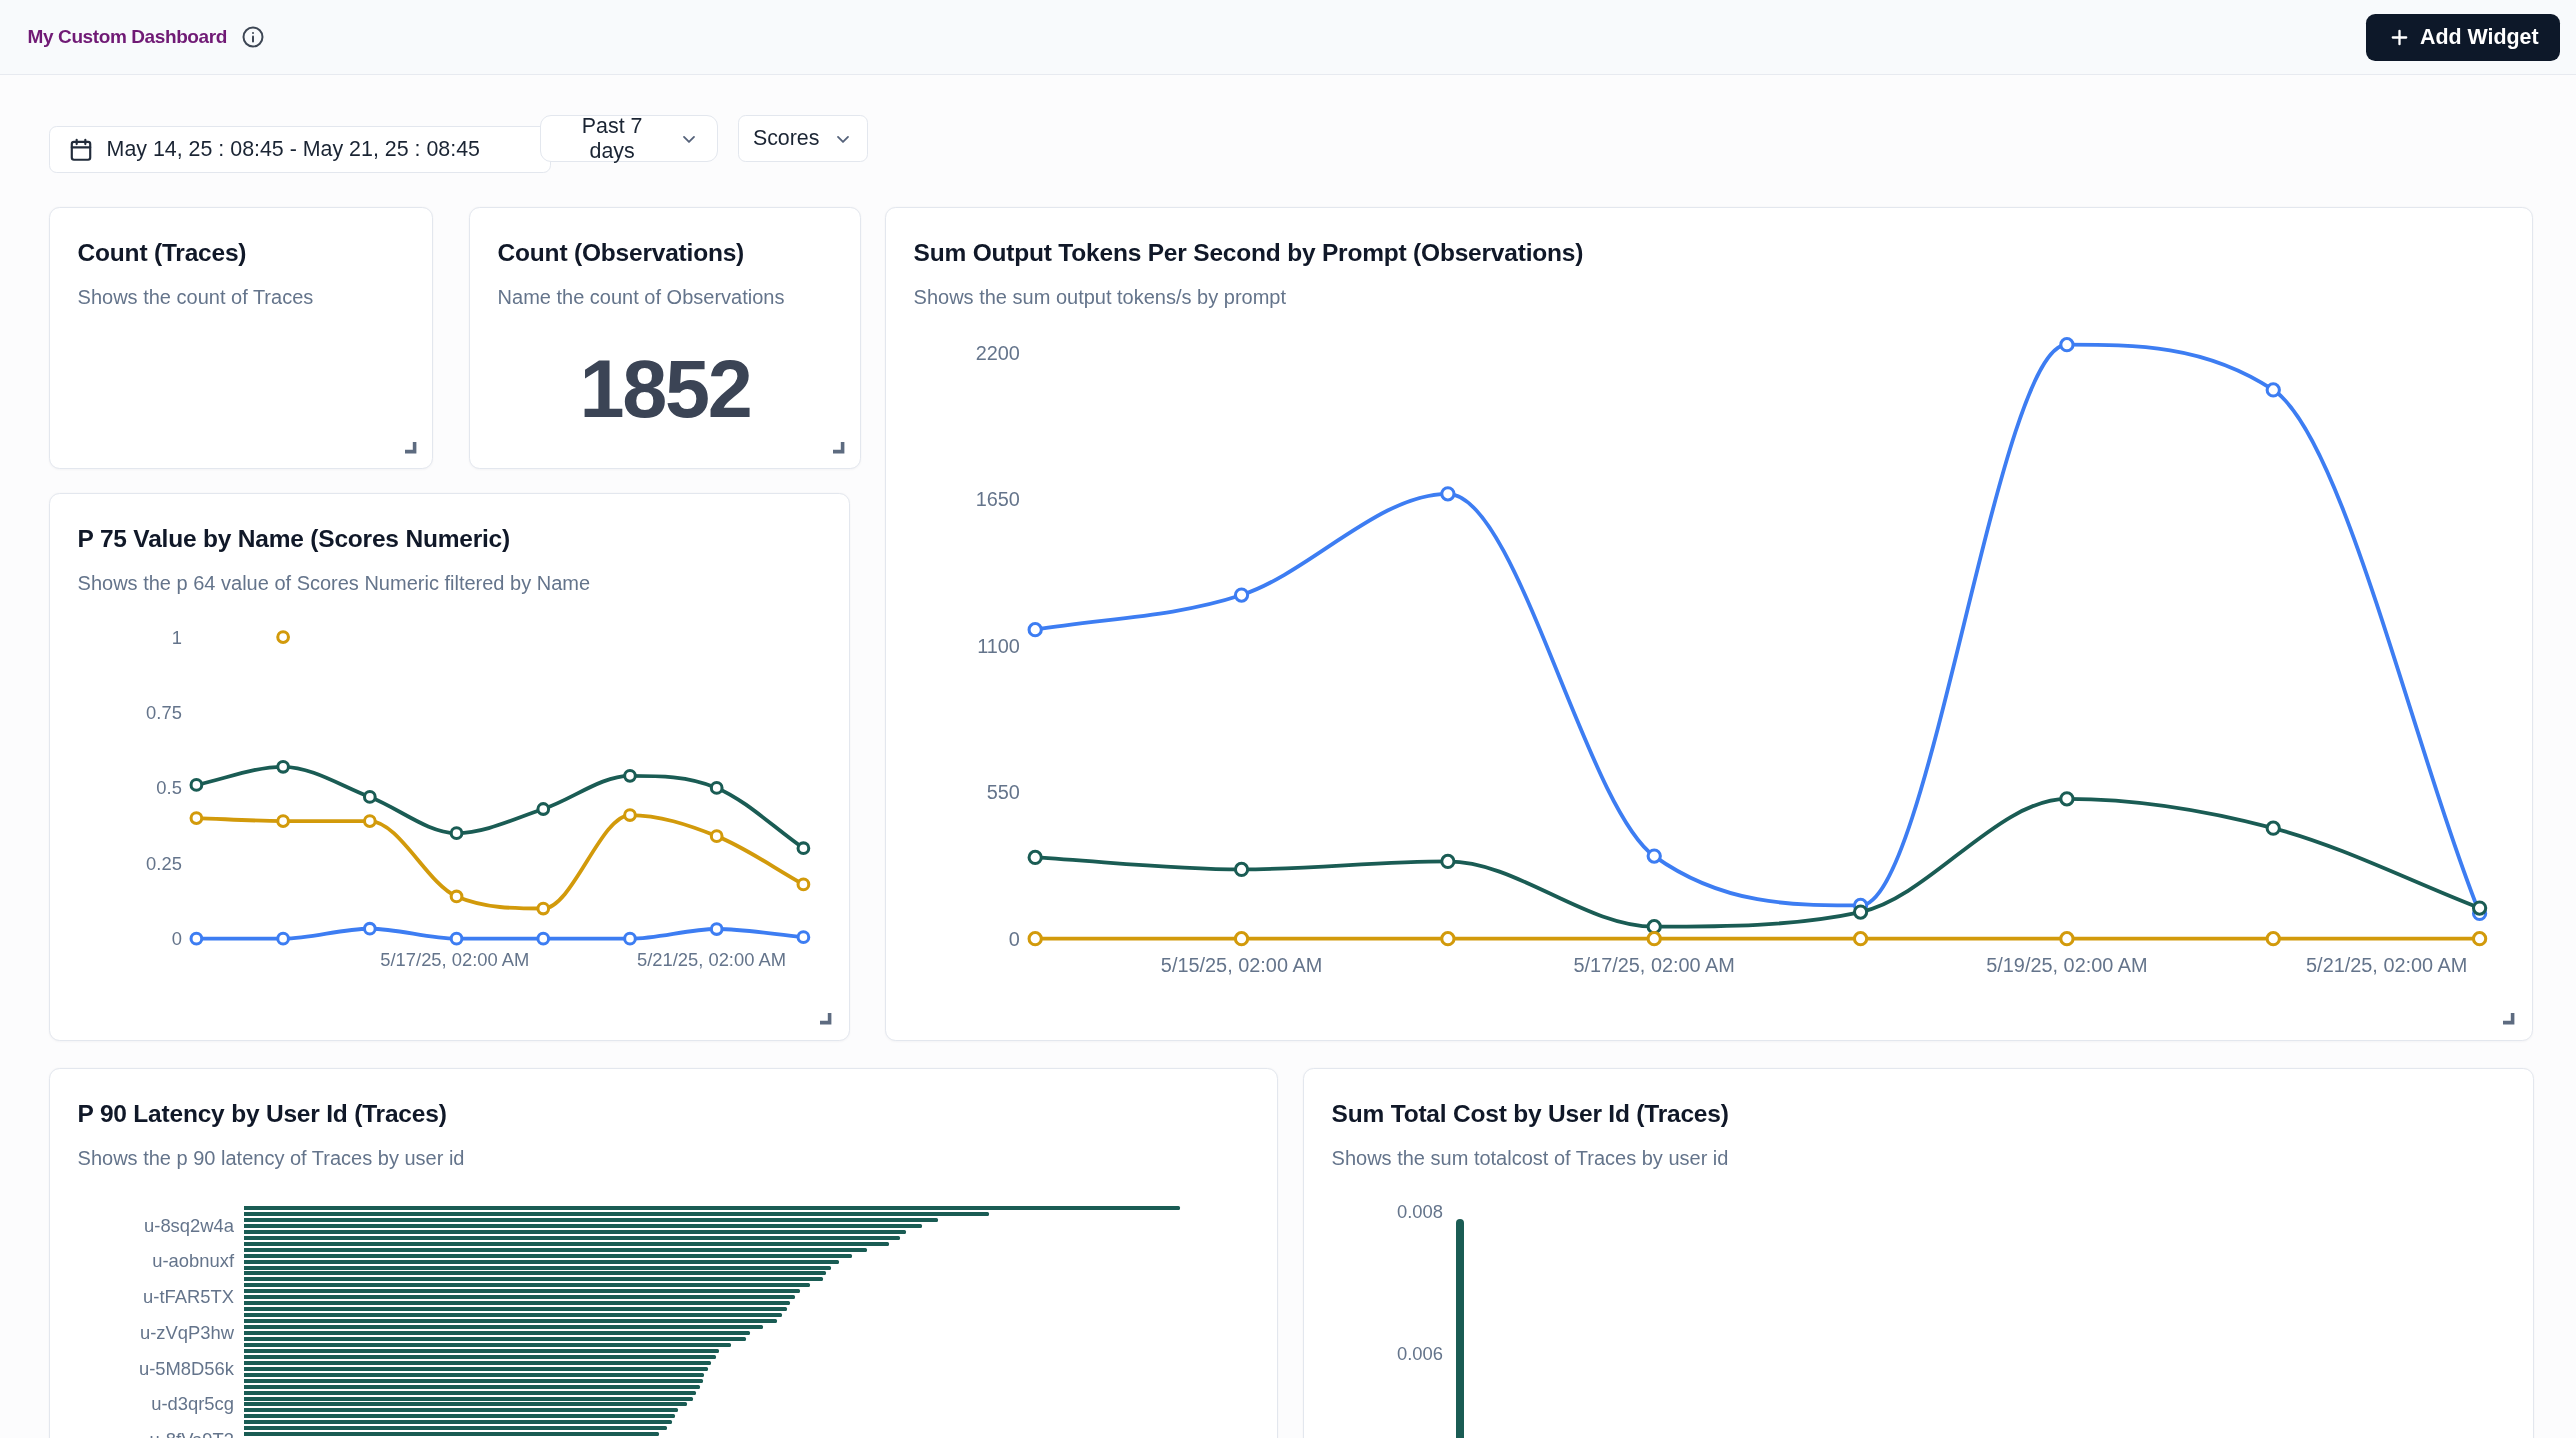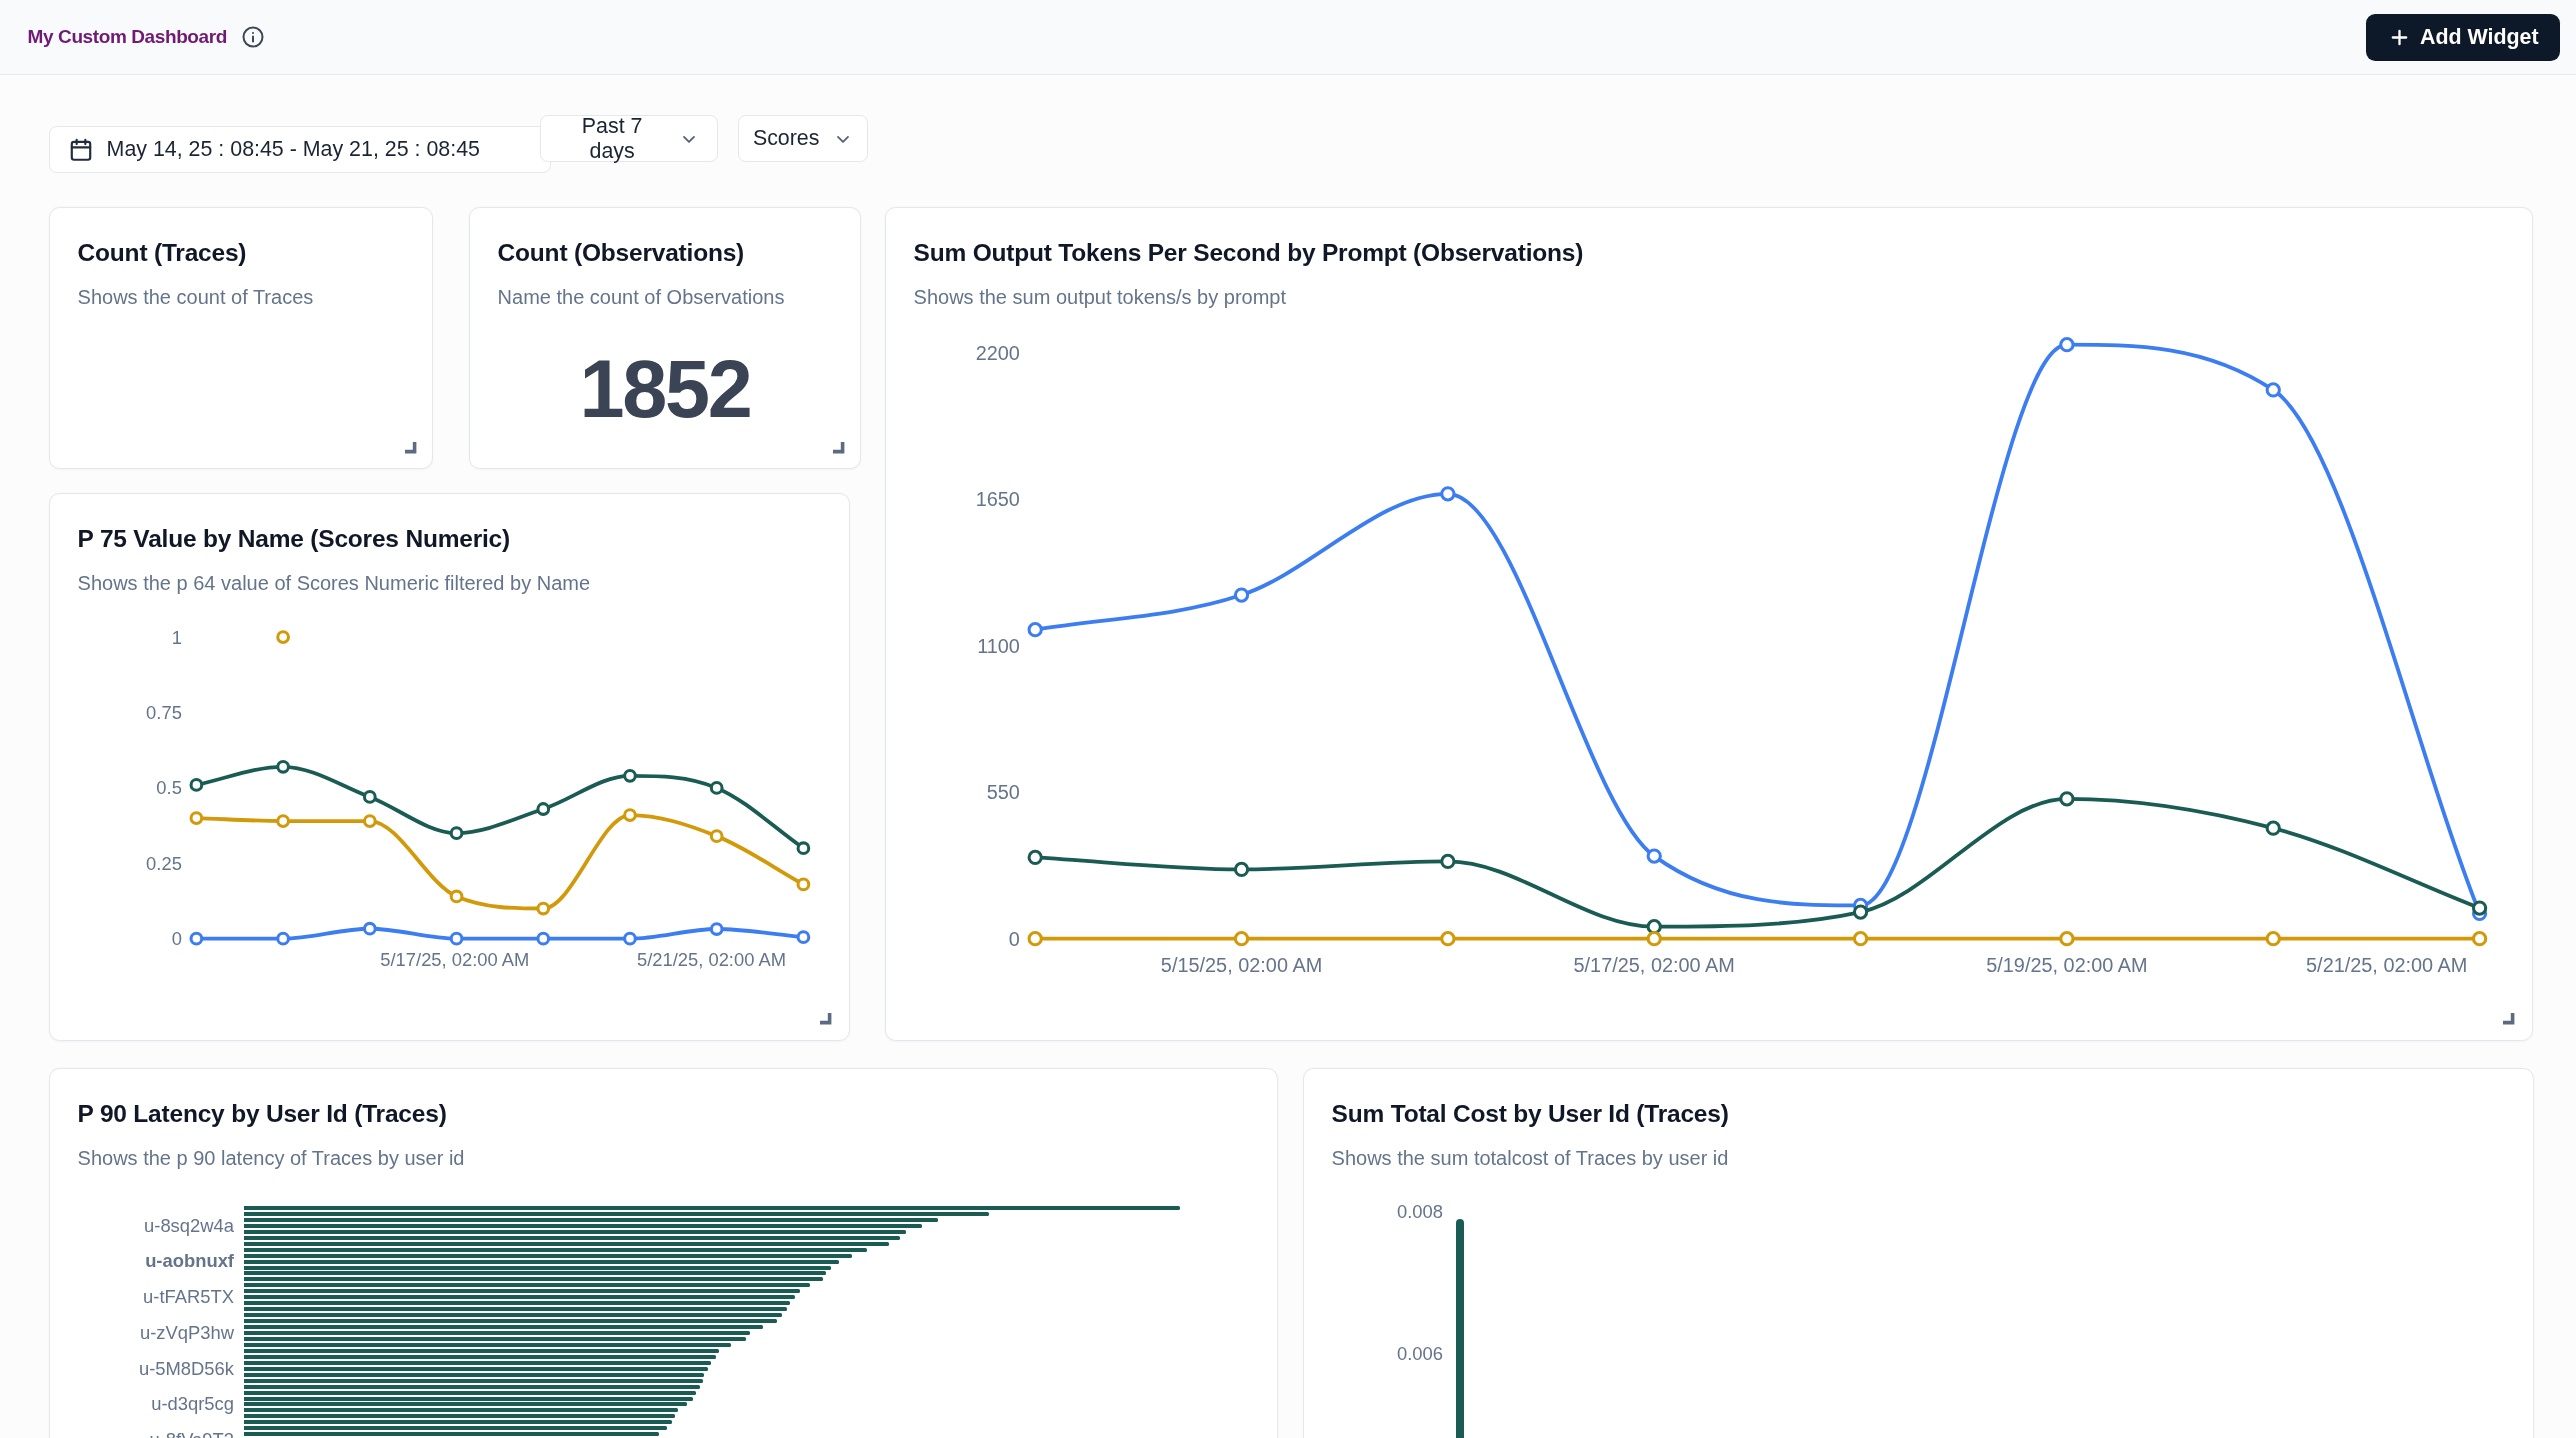--- a/index.html
+++ b/index.html
@@ -12,21 +12,21 @@
   .info-ic { display:inline-flex; color:#3d4654; }
   .add-btn { position:absolute; right:16px; top:13.8px; height:47px; padding:0 21.4px;
     background:#0d1829; color:#fff; border:none; border-radius:9.2px; font-size:21.4px;
     font-weight:600; display:flex; align-items:center; gap:9.2px; cursor:pointer;
     font-family:inherit; }
   .toolbar { position:absolute; left:0; top:75px; width:2576px; }
   .tb-btn { position:absolute; height:47px; background:#fff; border:1.5px solid #e3e7ee;
     border-radius:7.7px; display:flex; align-items:center; gap:12.2px; font-size:21.4px;
     color:#1a2433; font-weight:500; padding:0 18.4px; cursor:pointer; font-family:inherit; }
   #date-btn { left:49px; top:51px; width:502px; }
-  #preset-btn { left:540px; top:40px; width:178px; justify-content:center; }
+  #preset-btn { left:540px; top:40px; width:178px; justify-content:center;border-radius:11px; }
   #filters-btn { left:738px; top:40px; width:130px; justify-content:center; }
   .chev { color:#55627a; margin-left:1.5px; display:inline-flex; }
   .card { position:absolute; background:#fff; border:1.5px solid #e3e7ee; border-radius:10.7px;
     box-shadow:0 0.8px 2.3px rgba(16,24,40,.04); overflow:hidden; }
   #card-count-traces { left:49px; top:207px; width:384px; height:262px; }
   #card-count-observations { left:469px; top:207px; width:392px; height:262px; }
   #card-tokens { left:885px; top:207px; width:1648px; height:834px; }
   #card-p75 { left:49px; top:493px; width:801px; height:548px; }
   #card-p90 { left:49px; top:1068px; width:1229px; height:474px; }
   #card-cost { left:1303px; top:1068px; width:1231px; height:474px; }
@@ -213,21 +213,21 @@
         <path d="M17 5v12H5"></path>
       </svg>
   </span>
 </div>
 
 <div class="card" id="card-p90">
   <div class="card-title">P 90 Latency by User Id (Traces)</div>
   <div class="card-desc">Shows the p 90 latency of Traces by user id</div>
   <div class="bar-labels" id="p90-labels">
       <div class="bar-label" style="top: 10.7px;">u-8sq2w4a</div>
-      <div class="bar-label" style="top: 46px; font-weight: bold;">u-aobnuxf</div>
+      <div class="bar-label" style="top: 46px;">u-aobnuxf</div>
       <div class="bar-label" style="top: 82px;">u-tFAR5TX</div>
       <div class="bar-label" style="top: 118px;">u-zVqP3hw</div>
       <div class="bar-label" style="top: 154px;">u-5M8D56k</div>
       <div class="bar-label" style="top: 189px;">u-d3qr5cg</div>
       <div class="bar-label" style="top: 225px;">u-8fVa9T3</div>
     </div>
   <div class="bars-wrap" id="p90-bars">
       <div class="bar" style="top: 0px; width: 936px;"></div>
       <div class="bar" style="top: 6px; width: 745px;"></div>
       <div class="bar" style="top: 12px; width: 694px;"></div>

